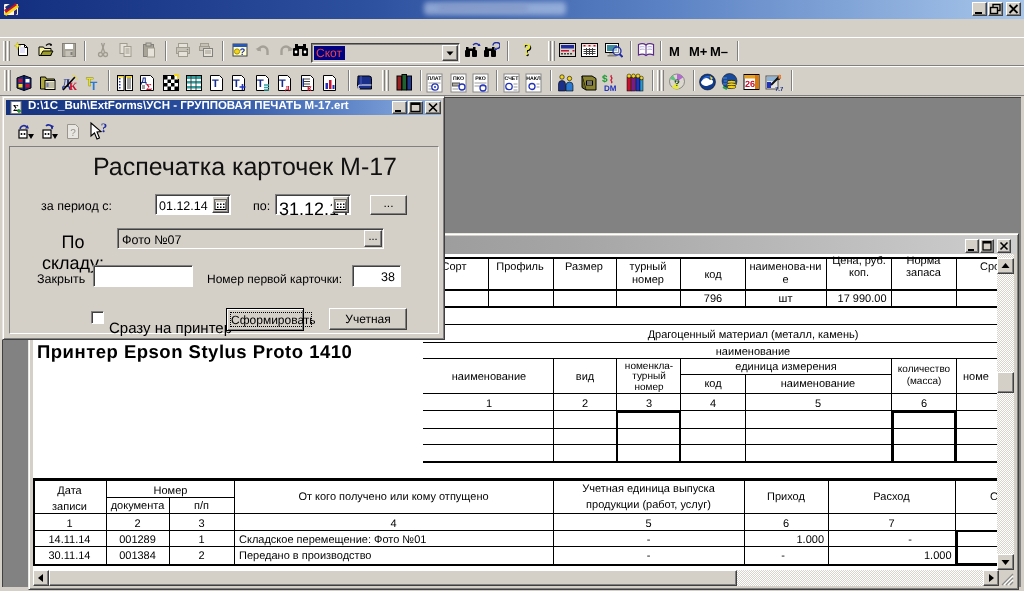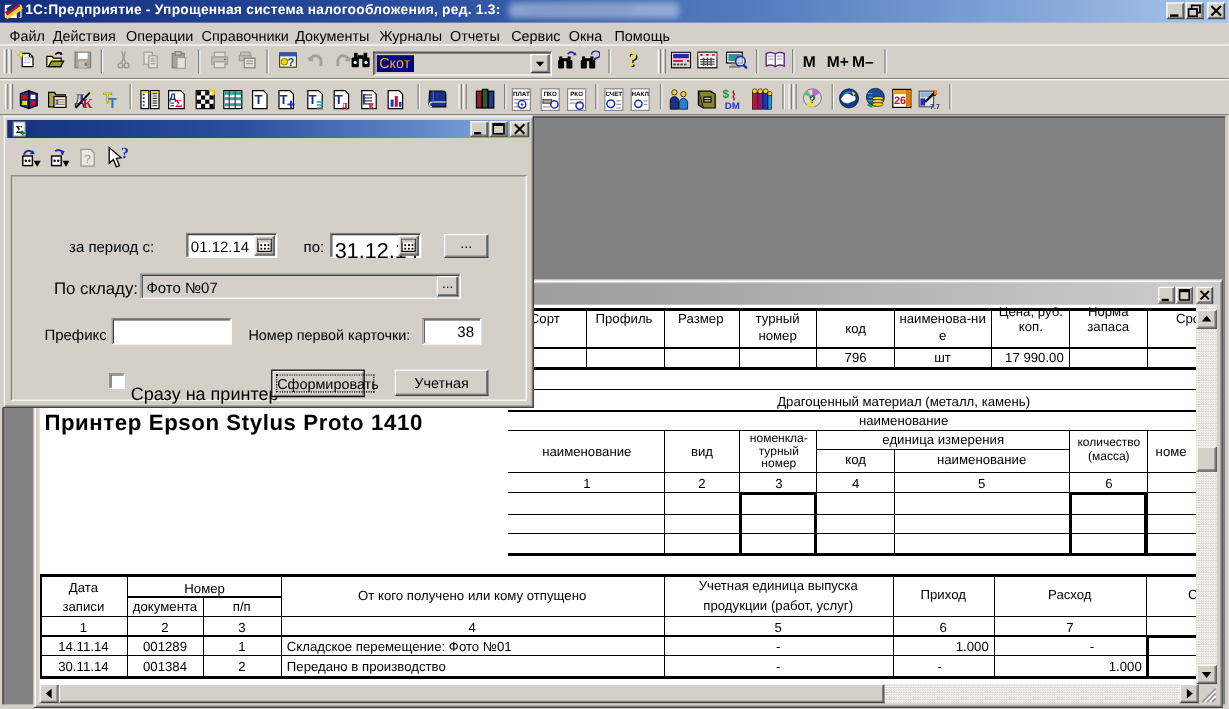--- a/index.html
+++ b/index.html
@@ -16,52 +16,39 @@
 <div id="app">
 
 <div class="ab" style="left:0;top:0;width:1024px;height:19px;background:linear-gradient(90deg,#132e7e 0%,#2c4f9e 35%,#5b82c4 65%,#a7c6ea 100%)"></div>
 <svg class="ab" style="left:3px;top:1px" width="17" height="17" viewBox="0 0 17 17">
 <rect x="1" y="3" width="14" height="11" rx="1" fill="#fdf6e3"></rect>
 <path d="M1 12 L14 3 L16 6 L3 15 Z" fill="#f4d51c"></path>
 <path d="M1 9 L12 2 L14 4 L3 12 Z" fill="#c8102e"></path>
 <path d="M2 6 L10 1 L12 3 L4 9 Z" fill="#1a2f7a"></path>
 <path d="M11 10 l3 -2 v5 l-3 2 z" fill="#2a2a7a"></path>
 </svg>
-<div class="ab" style="left:21px;top:3px;font-size:11.5px;font-weight:bold;color:#fff;letter-spacing:.2px">1С:Предприятие - Упрощенная система налогообложения, ред. 1.3:</div>
 <div class="ab" style="left:424px;top:2px;width:142px;height:13px;background:rgba(185,203,233,.65);filter:blur(2.5px);border-radius:4px"></div>
 <div class="ab" style="left:438px;top:5px;width:90px;height:6px;background:rgba(120,140,190,.5);filter:blur(2.5px)"></div>
 <div class="ab btn" style="left:972px;top:2px;width:15px;height:14px">
       <svg width="13" height="12" viewBox="0 0 13 12">
         <rect x="2" y="9" width="7" height="2" fill="#000"></rect>
       </svg>
     </div>
 <div class="ab btn" style="left:988px;top:2px;width:15px;height:14px">
       <svg width="13" height="12" viewBox="0 0 13 12">
         <rect x="4" y="1.5" width="7" height="6" fill="none" stroke="#000" stroke-width="1.4"></rect>
         <rect x="1.5" y="4.5" width="7" height="6" fill="#d4d0c8" stroke="#000" stroke-width="1.4"></rect>
       </svg>
     </div>
 <div class="ab btn" style="left:1006px;top:2px;width:15px;height:14px">
       <svg width="13" height="12" viewBox="0 0 13 12">
         <path d="M2.5 2 L10.5 10 M10.5 2 L2.5 10" stroke="#000" stroke-width="1.8"></path>
       </svg>
     </div>
 
-<div class="ab" style="left:0;top:19px;width:1024px;height:18px;background:#d4d0c8">
-<span class="mi" style="left:8px">Файл</span>
-<span class="mi" style="left:44px">Действия</span>
-<span class="mi" style="left:105px">Операции</span>
-<span class="mi" style="left:168px">Справочники</span>
-<span class="mi" style="left:246px">Документы</span>
-<span class="mi" style="left:316px">Журналы</span>
-<span class="mi" style="left:375px">Отчеты</span>
-<span class="mi" style="left:426px">Сервис</span>
-<span class="mi" style="left:474px">Окна</span>
-<span class="mi" style="left:512px">Помощь</span>
-</div>
 
 <div class="ab" style="left:0;top:37px;width:1024px;height:29px;background:#d4d0c8;border-top:1px solid #fff;border-bottom:1px solid #808080"></div>
 <div class="ab grip" style="left:3px;top:41px;height:20px"></div>
 <div class="ab grip" style="left:7px;top:41px;height:20px"></div>
 
 <svg class="ab" style="left:14px;top:42px" width="16" height="16" viewBox="0 0 16 16">
       <path d="M4.5 2.5h6l3 3v8h-9z" fill="#fff" stroke="#000"></path>
       <path d="M10.5 2.5v3h3" fill="none" stroke="#000"></path>
       <path d="M6 6h5M6 8h5M6 10h5" stroke="#c8c4f0" stroke-width="1"></path>
       <path d="M3.5 0 L4.3 3 L7 3.8 L4.3 4.6 L3.5 7.5 L2.7 4.6 L0 3.8 L2.7 3 Z" fill="#f6ef3e" stroke="#b9b020" stroke-width=".5"></path>
@@ -130,21 +117,21 @@
         <rect x="1" y="7" width="6" height="8" rx="1"></rect>
         <rect x="10" y="7" width="6" height="8" rx="1"></rect>
         <rect x="3" y="3" width="3" height="5"></rect>
         <rect x="11" y="3" width="3" height="5"></rect>
         <rect x="6" y="5" width="5" height="3"></rect>
       </g>
       <circle cx="4" cy="11" r="1.4" fill="#fff"></circle>
       <circle cx="13" cy="11" r="1.4" fill="#fff"></circle>
     </svg>
 <div class="ab" style="left:311px;top:43px;width:149px;height:20px;border:1px solid #404040;border-right-color:#fff;border-bottom-color:#fff;box-shadow:inset 1px 1px 0 #808080,inset -1px -1px 0 #d4d0c8;background:#d4d0c8">
-<div class="ab" style="left:2px;top:2px;width:31px;height:14px;background:#000080;color:#eab308;font-size:12px;padding-left:2px">Скот</div>
+<div class="ab" style="left:2px;top:2px;width:31px;height:14px;background:#000080;color:#ef4444;font-size:12px;padding-left:2px">Скот</div>
 <div class="ab btn" style="right:1px;top:1px;width:16px;height:16px">
         <svg width="14" height="14" viewBox="0 0 14 14">
           <path d="M3.5 5.5 h7 l-3.5 4z" fill="#000"></path>
         </svg>
       </div>
 </div>
 <svg class="ab" style="left:464px;top:42px" width="17" height="16" viewBox="0 0 17 16">
       <g fill="#000">
         <rect x="1" y="8" width="5" height="7" rx="1"></rect>
         <rect x="8" y="8" width="5" height="7" rx="1"></rect>
@@ -635,20 +622,21 @@
         </g>
       </svg>
     </div>
 <div class="ab" style="left:2px;top:96px;width:443px;height:244px;background:#d4d0c8;border:1px solid;border-color:#e8e6e0 #404040 #404040 #e8e6e0;box-shadow:inset 1px 1px 0 #fff,inset -1px -1px 0 #808080">
 <div class="ab" style="left:3px;top:3px;width:435px;height:15px;background:linear-gradient(90deg,#14317d,#2a4f9e 45%,#5f85c8 78%,#8fb0e0)"></div>
 <svg class="ab" style="left:7px;top:4px" width="13" height="13" viewBox="0 0 13 13">
         <rect x="1" y="0.5" width="10" height="12" fill="#fff" stroke="#808080"></rect>
         <text x="6" y="9.5" font-size="9" font-weight="bold" fill="#000" text-anchor="middle" font-family="Liberation Serif">Σ</text>
         <path d="M9 8 v4 M7 10 h4" stroke="#1a8a2a" stroke-width="1.4"></path>
       </svg>
+<div class="ab" style="left:25px;top:3px;font-size:11.5px;font-weight:bold;color:#fff">D:\1C_Buh\ExtForms\УСН - ГРУППОВАЯ ПЕЧАТЬ М-17.ert</div>
 <div class="ab btn" style="left:389px;top:4px;width:15px;height:13px">
         <svg width="13" height="11" viewBox="0 0 13 11">
           <rect x="2" y="8" width="6" height="2" fill="#000"></rect>
         </svg>
       </div>
 <div class="ab btn" style="left:405px;top:4px;width:15px;height:13px">
         <svg width="13" height="11" viewBox="0 0 13 11">
           <rect x="2" y="1" width="9" height="8.5" fill="none" stroke="#000" stroke-width="1.4"></rect>
           <rect x="2" y="1" width="9" height="2" fill="#000"></rect>
         </svg>
@@ -676,21 +664,22 @@
       </svg>
 <svg class="ab" style="left:62px;top:26px" width="16" height="17" viewBox="0 0 16 17">
         <path d="M2.5 1.5 h8 l3 3 v11 h-11z" fill="#e8e6e0" stroke="#9a968e"></path>
         <text x="8" y="12.5" font-size="10" fill="#9a968e" text-anchor="middle" font-family="Liberation Sans">?</text>
       </svg>
 <svg class="ab" style="left:85px;top:24px" width="22" height="20" viewBox="0 0 22 20">
         <path d="M3 2 L3 15 L6.5 12 L9 18 L11.5 17 L9 11 L13 10.5 Z" fill="#fff" stroke="#000" stroke-width="1.1"></path>
         <text x="16" y="11" font-size="13" font-weight="bold" fill="#202ca0" text-anchor="middle" font-family="Liberation Serif">?</text>
       </svg>
 <div class="ab" style="left:6px;top:49px;width:430px;height:188px;border:1px solid;border-color:#808080 #fff #fff #808080"></div>
-<div class="ab" style="left:38px;top:102px;width:104px;text-align:center;font-size:12.5px">за период с:</div>
+<div class="ab" style="left:82px;top:56px;width:320px;text-align:center;font-size:25px;color:#111">Распечатка карточек М-17</div>
+<div class="ab" style="left:38px;top:102px;width:104px;text-align:left;font-size:12.5px">за период с:</div>
 <div class="ab sunk" style="left:152px;top:97px;width:76px;height:21px">
         <div class="ab" style="left:3px;top:4px;font-size:12.5px">01.12.14</div>
 <div class="ab btn" style="left:56px;top:1px;width:17px;height:17px">
           <svg width="15" height="15" viewBox="0 0 15 15">
             <rect x="2" y="2.5" width="11" height="10" fill="#fff" stroke="#000"></rect>
             <rect x="2" y="2.5" width="11" height="2.5" fill="#c8c4bc"></rect>
             <g fill="#000">
               <rect x="4" y="6.5" width="1.5" height="1.5"></rect>
               <rect x="7" y="6.5" width="1.5" height="1.5"></rect>
               <rect x="10" y="6.5" width="1.5" height="1.5"></rect>
@@ -713,26 +702,26 @@
               <rect x="7" y="6.5" width="1.5" height="1.5"></rect>
               <rect x="10" y="6.5" width="1.5" height="1.5"></rect>
               <rect x="4" y="9.5" width="1.5" height="1.5"></rect>
               <rect x="7" y="9.5" width="1.5" height="1.5"></rect>
               <rect x="10" y="9.5" width="1.5" height="1.5"></rect>
             </g>
           </svg>
         </div>
       </div>
 <div class="ab btn" style="left:367px;top:98px;width:37px;height:20px;text-align:center;font-size:12px;color:#000">...</div>
-<div class="ab" style="left:28px;top:135px;width:84px;text-align:right;font-size:14px">По складу:</div>
+<div class="ab" style="left:28px;top:135px;width:84px;text-align:center;font-size:18px">По складу:</div>
 <div class="ab sunk" style="left:114px;top:131px;width:267px;height:21px;background:#d4d0c8">
         <div class="ab" style="left:4px;top:4px;font-size:12.5px">Фото №07</div>
 <div class="ab btn" style="left:246px;top:1px;width:18px;height:17px;text-align:center;font-size:11px;line-height:13px">...</div>
       </div>
-<div class="ab" style="left:34px;top:175px;font-size:12.5px">Префикс</div>
+<div class="ab" style="left:34px;top:175px;font-size:12.5px">Закрыть</div>
 <div class="ab sunk" style="left:90px;top:168px;width:100px;height:22px"></div>
 <div class="ab" style="left:204px;top:175px;font-size:12px">Номер первой карточки:</div>
 <div class="ab sunk" style="left:349px;top:168px;width:49px;height:22px">
         <div class="ab" style="right:5px;top:4px;font-size:12.5px">38</div>
       </div>
 <div class="ab sunk" style="left:88px;top:214px;width:13px;height:13px"></div>
 <div class="ab" style="left:106px;top:223px;font-size:15px">Сразу на принтер</div>
 <div class="ab" style="left:223px;top:211px;width:78px;height:23px;border:1px solid #000;background:#d4d0c8;box-shadow:inset 1px 1px 0 #fff,inset -1px -1px 0 #808080,inset 2px 2px 0 #d4d0c8,inset -2px -2px 0 #d4d0c8">
 <div class="ab" style="left:3px;top:3px;width:82px;height:15px;border:1px dotted #000;text-align:center;font-size:12px;line-height:15px">Сформировать</div>
       </div>

